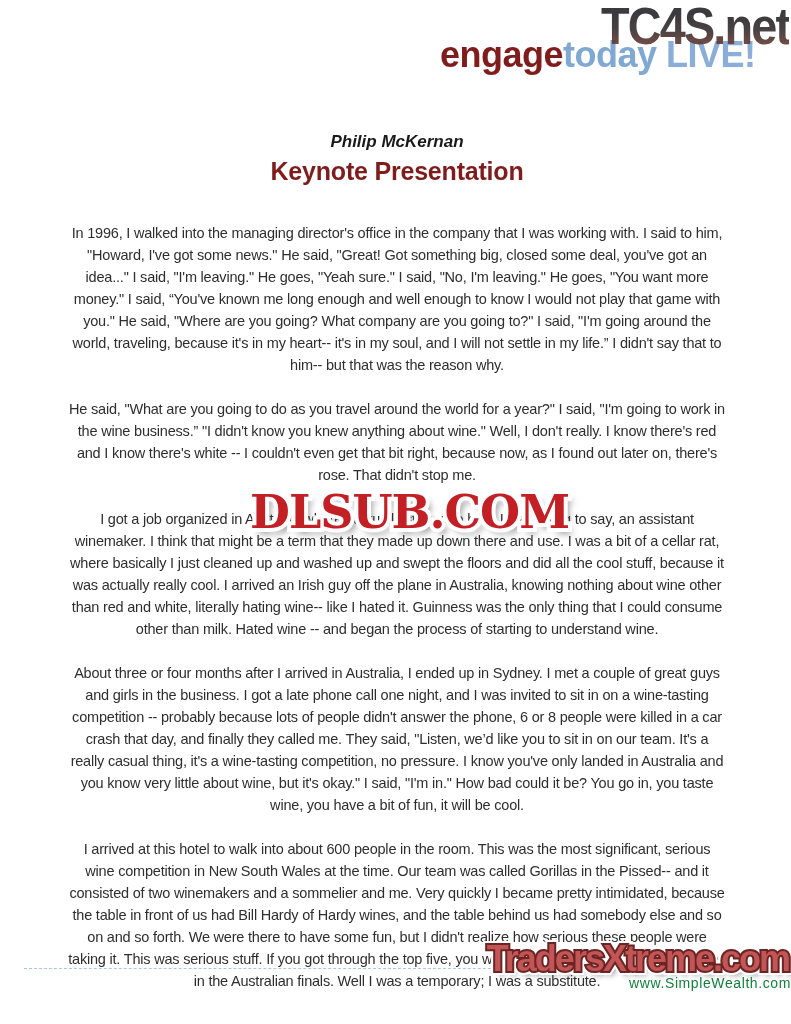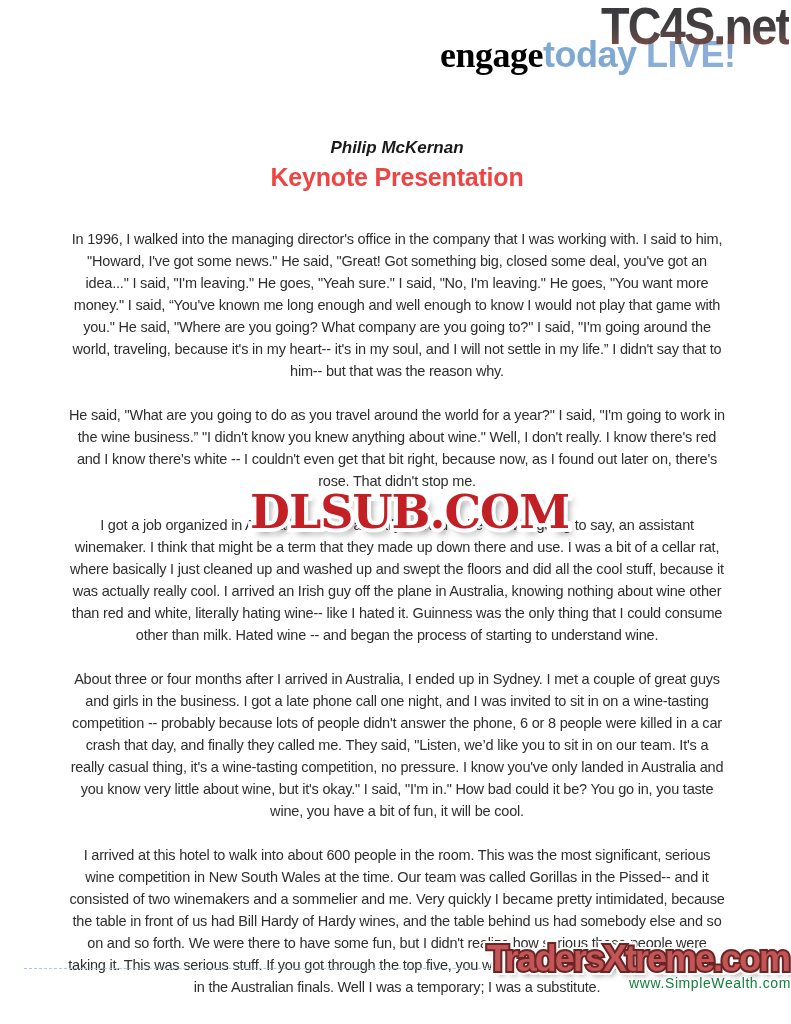--- a/index.html
+++ b/index.html
@@ -23,35 +23,35 @@
       background:linear-gradient(180deg,#2d2c2e 30%,#3a3335 55%,#8a4a3c 100%);
       -webkit-background-clip:text;background-clip:text;color:transparent;
     }
   }
   
   .logo{
     position:absolute;left:440px;top:34px;
     font-weight:bold;font-size:36px;letter-spacing:-.5px;
     white-space:nowrap;z-index:2;
   }
-  .logo .p1{color:#000000;font-family:Liberation Serif, serif;}
+  .logo .p1{color:#7f1d1d;}
   .logo .p2{color:#7fa8d2;}
   .logo .p3{color:#8aaed8;}
   
   .doc{
-    position:absolute;left:68px;top:138px;width:658px;
+    position:absolute;left:68px;top:132px;width:658px;
     color:#2e2e2e;
   }
   .author{
     text-align:center;font-weight:bold;font-style:italic;
     font-size:17px;color:#1a1a1a;margin:0 0 5px 0;
   }
   .title{
     text-align:center;font-weight:bold;font-size:25px;
-    color:#ef4444;letter-spacing:-.2px;margin:0 0 36px 0;
+    color:#7f1d1d;letter-spacing:-.2px;margin:0 0 36px 0;
   }
   .doc p{
     margin:0 0 22px 0;
     font-size:14.5px;line-height:22px;letter-spacing:-.2px;
     text-align:center;
   }
   
   .wm-dlsub{
     position:absolute;left:250px;top:485px;
     font-family:"DejaVu Serif",serif;font-weight:bold;

